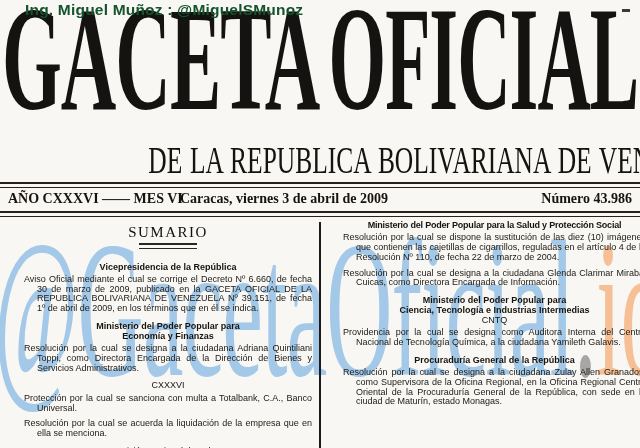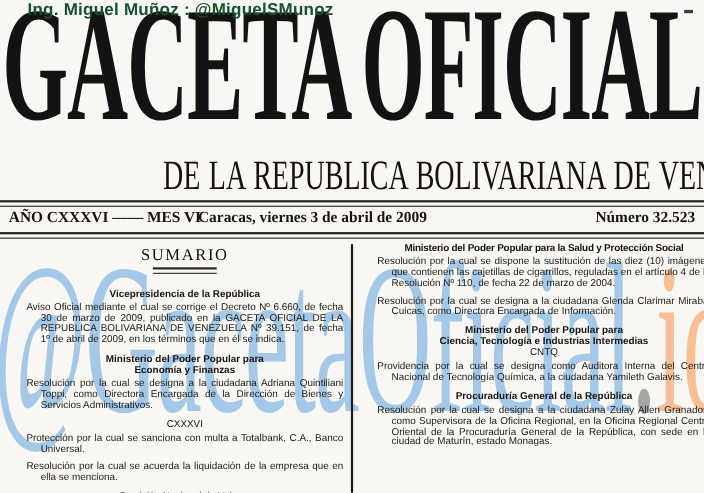--- a/index.html
+++ b/index.html
@@ -103,21 +103,21 @@
 
 <div class="mast-word" id="mast-g">GACETA</div>
 <div class="mast-word" id="mast-o">OFICIAL</div>
 <div id="subtitle-wrap">
   <span id="subtitle">DE LA REPUBLICA BOLIVARIANA DE VENEZUELA</span>
 </div>
 
 <div class="double-rule" id="rule-a"></div>
 <div class="issue" id="issue-year">AÑO CXXXVI —— MES VI</div>
 <div class="issue" id="issue-date">Caracas, viernes 3 de abril de 2009</div>
-<div class="issue" id="issue-number">Número 32.523</div>
+<div class="issue" id="issue-number">Número 43.986</div>
 <div class="double-rule" id="rule-b"></div>
 
 <div id="divider"></div>
 
 <div id="col-left">
   <div class="sumario">SUMARIO</div>
   <div class="sumario-bar"></div>
 
   <div class="h mt-lg">Vicepresidencia de la República</div>
   <div class="p">Aviso Oficial mediante el cual se corrige el Decreto Nº 6.660, de fecha 30 de marzo de 2009, publicado en la GACETA OFICIAL DE LA REPUBLICA BOLIVARIANA DE VENEZUELA Nº 39.151, de fecha 1º de abril de 2009, en los términos que en él se indica.</div>

